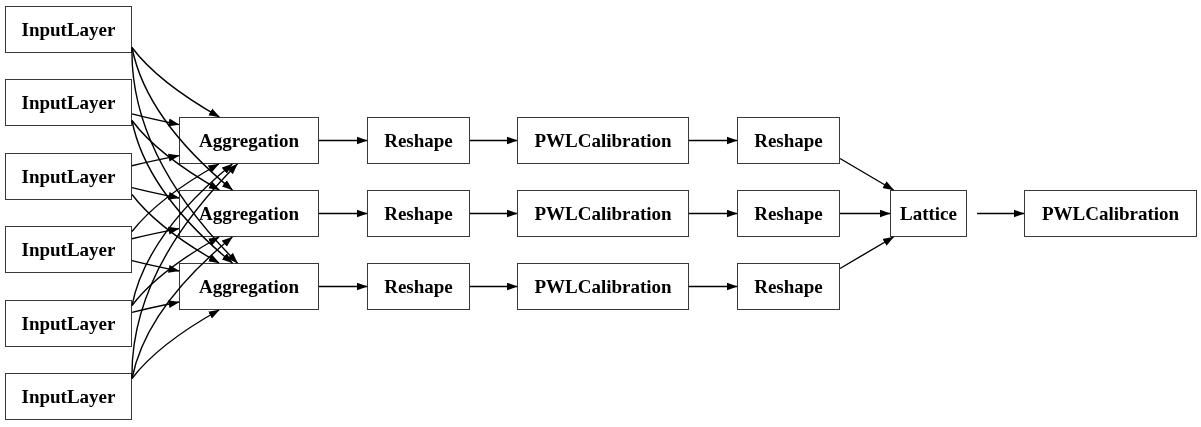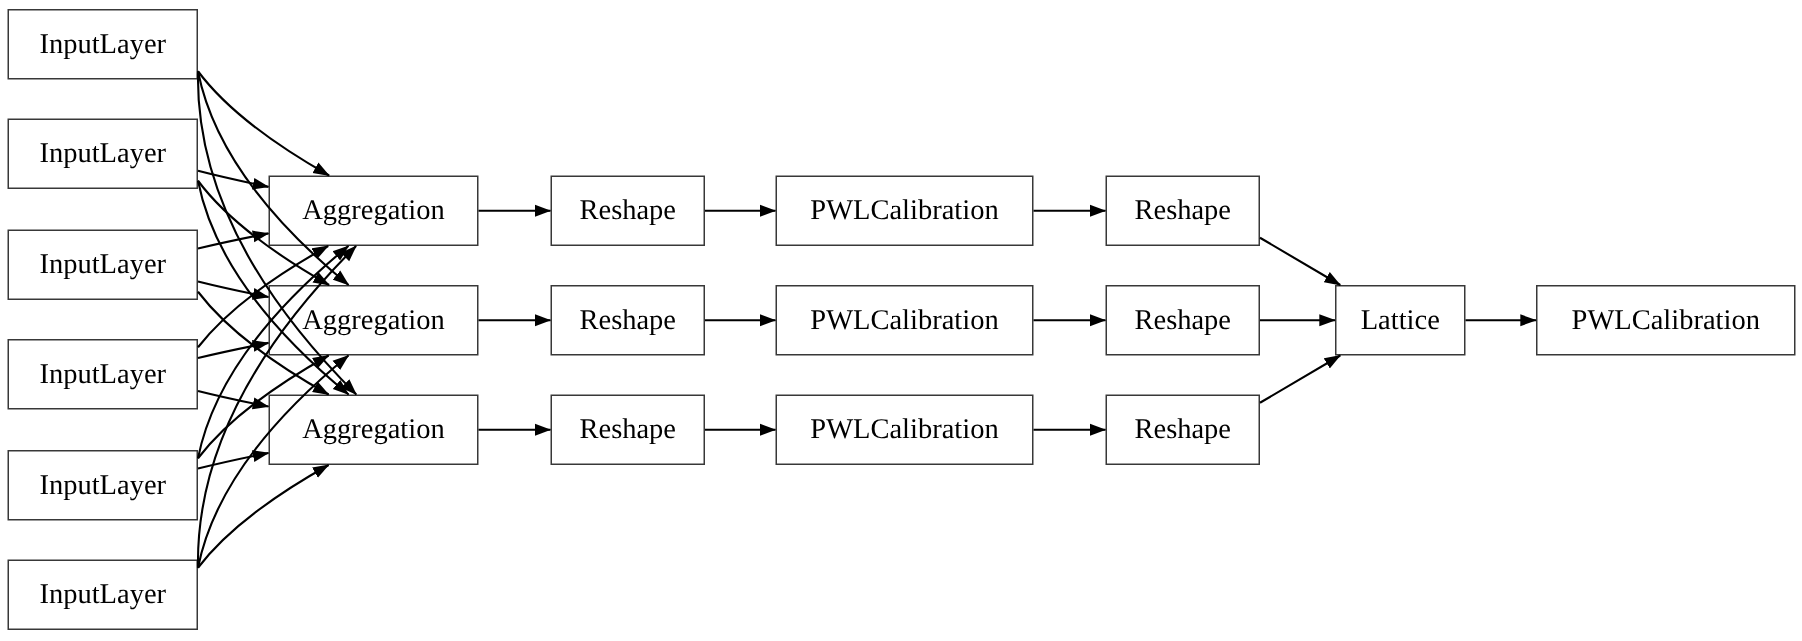--- a/index.html
+++ b/index.html
@@ -21,20 +21,21 @@
     border: 1.5px solid var(--node-border, #383838);
     background: var(--node-fill, #ffffff);
     display: flex;
     align-items: center;
     justify-content: center;
     font-size: 19px;
     line-height: 1;
     color: #000000;
     white-space: nowrap;
     z-index: 1;
+    font-weight: bold;
   }
   svg.edge-layer {
     position: absolute;
     left: 0;
     top: 0;
     width: 1201px;
     height: 427px;
     z-index: 2;
     pointer-events: none;
   }
@@ -60,21 +61,21 @@
       <div class="node" style="left: 179px; top: 263px; width: 140px; height: 47px;">Aggregation</div>
       <div class="node" style="left: 367px; top: 117px; width: 103px; height: 47px;">Reshape</div>
       <div class="node" style="left: 367px; top: 190px; width: 103px; height: 47px;">Reshape</div>
       <div class="node" style="left: 367px; top: 263px; width: 103px; height: 47px;">Reshape</div>
       <div class="node" style="left: 517px; top: 117px; width: 172px; height: 47px;">PWLCalibration</div>
       <div class="node" style="left: 517px; top: 190px; width: 172px; height: 47px;">PWLCalibration</div>
       <div class="node" style="left: 517px; top: 263px; width: 172px; height: 47px;">PWLCalibration</div>
       <div class="node" style="left: 737px; top: 117px; width: 103px; height: 47px;">Reshape</div>
       <div class="node" style="left: 737px; top: 190px; width: 103px; height: 47px;">Reshape</div>
       <div class="node" style="left: 737px; top: 263px; width: 103px; height: 47px;">Reshape</div>
-      <div class="node" style="left: 890px; top: 190px; width: 87px; height: 47px;">Lattice</div>
+      <div class="node" style="left: 890px; top: 190px; width: 77px; height: 47px;">Lattice</div>
       <div class="node" style="left: 1024px; top: 190px; width: 173px; height: 47px;">PWLCalibration</div>
     </div>
   <svg class="edge-layer" viewBox="0 0 1201 427" xmlns="http://www.w3.org/2000/svg">
     <defs>
       <marker id="arrow" viewBox="0 0 10 8" refX="9.5" refY="4" markerWidth="11" markerHeight="9" orient="auto" markerUnits="userSpaceOnUse">
         <path d="M0,0.4 L10,4 L0,7.6 z" fill="#000000"></path>
       </marker>
     </defs>
     <g id="edge-group">
         <path class="edge" d="M132.0,47.5 C149.3,70.7 178.5,93.8 219.4,117.0" marker-end="url(#arrow)"></path>

